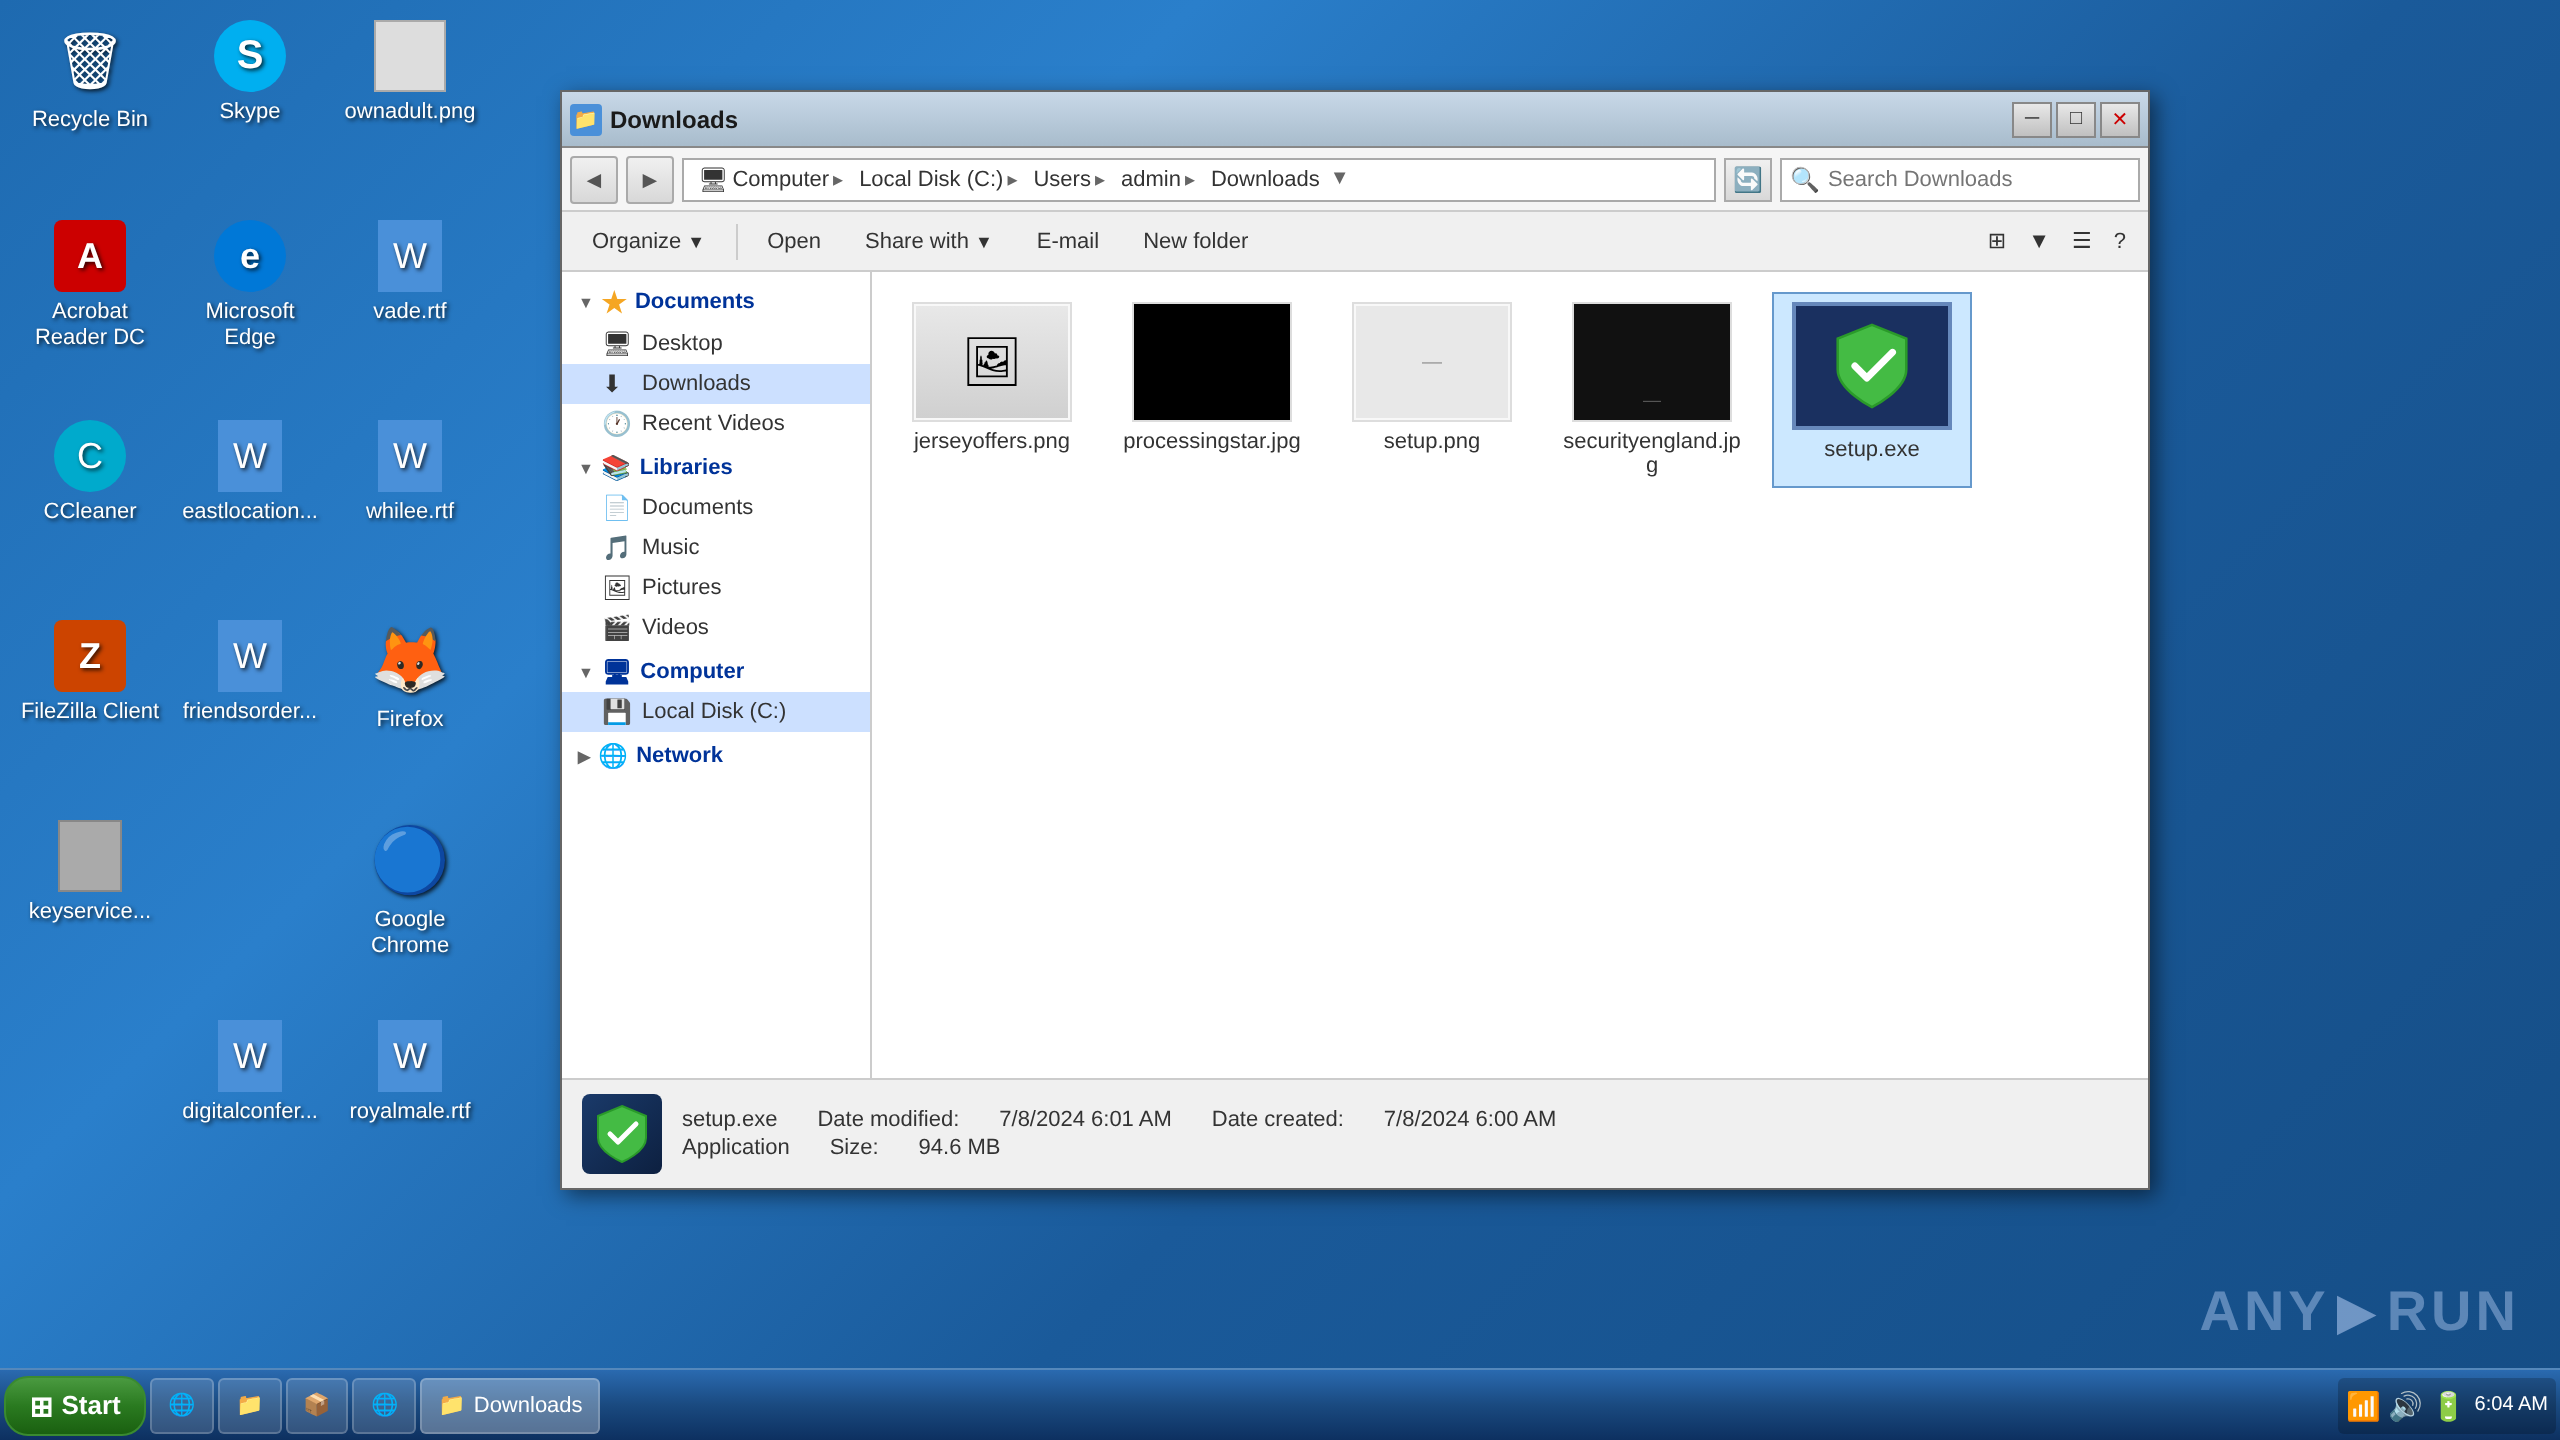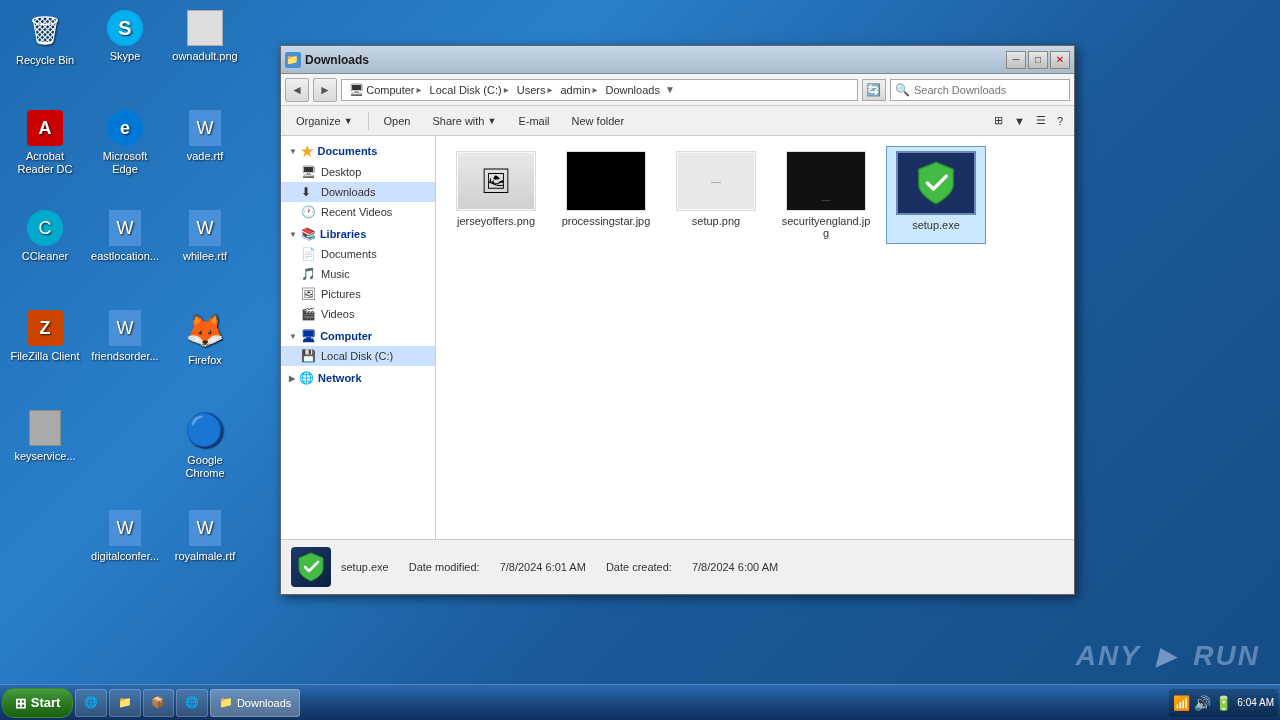--- a/index.html
+++ b/index.html
@@ -743,27 +743,32 @@
         </svg>
       </div>
       <div class="status-info">
         <div class="status-row">
           <span>setup.exe</span>
           <span>Date modified:</span>
           <span>7/8/2024 6:01 AM</span>
           <span>Date created:</span>
           <span>7/8/2024 6:00 AM</span>
         </div>
+        <div class="status-row">
+          <span>Application</span>
+          <span>Size:</span>
+          <span>94.6 MB</span>
+        </div>
       </div>
     </div>
 
   </div>
 
   <div style="position:absolute;bottom:48px;right:20px;text-align:right;">
-    <div style="color:rgba(200,220,255,0.4);font-size:28px;font-weight:bold;letter-spacing:2px;display:flex;align-items:center;gap:16px;justify-content:flex-start;font-style:italic;">
+    <div style="color:rgba(200,220,255,0.4);font-size:28px;font-weight:bold;letter-spacing:2px;display:flex;align-items:center;gap:4px;justify-content:flex-start;">
       <span>ANY</span>
       <span style="color:rgba(200,220,255,0.5);font-size:24px;">▶</span>
       <span>RUN</span>
     </div>
   </div>
 
   <div class="taskbar">
     <button class="start-btn">
       <span style="font-size:14px;">⊞</span>
       <span>Start</span>

